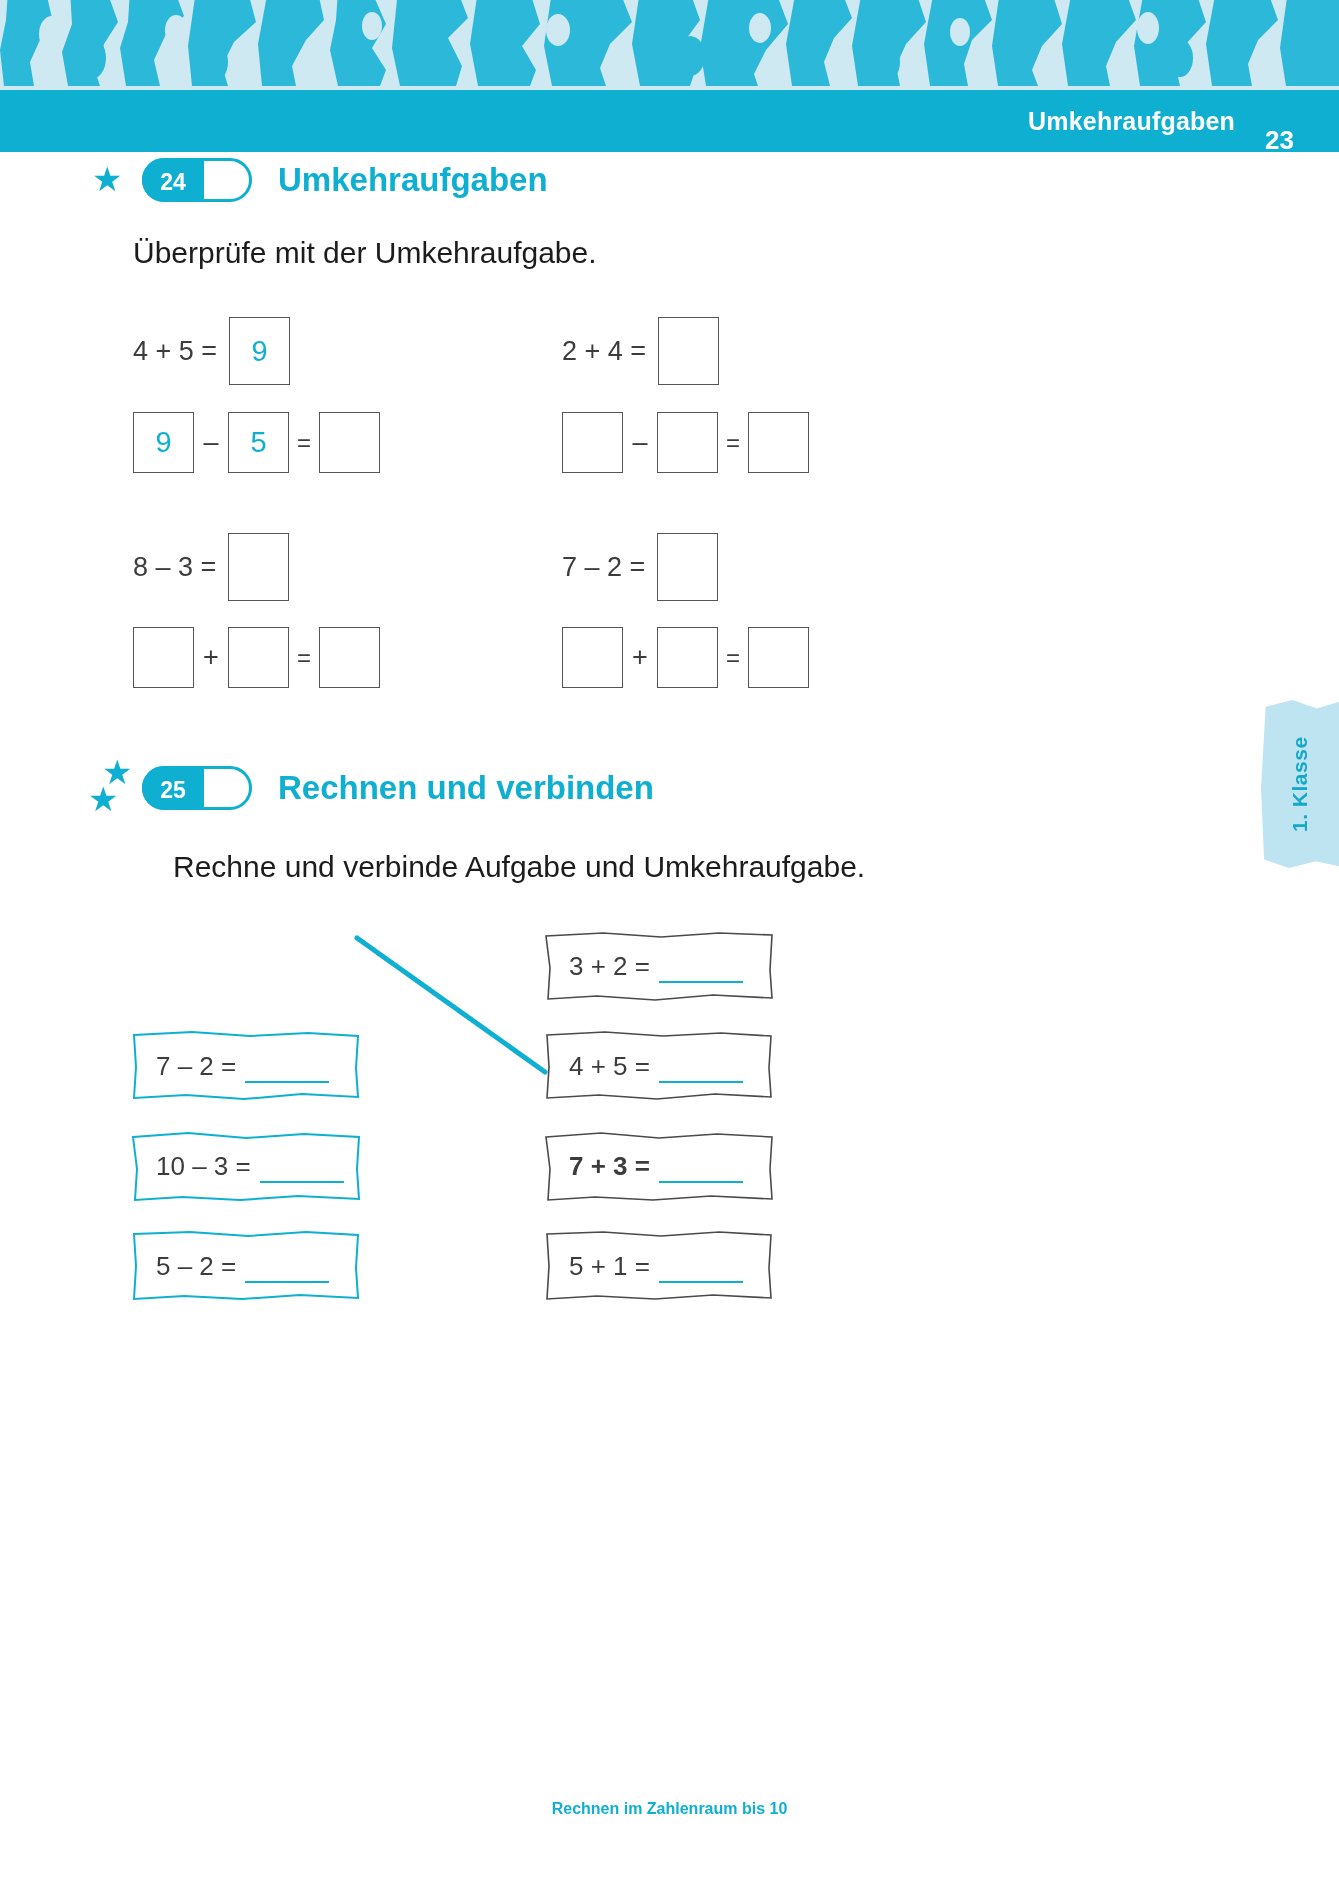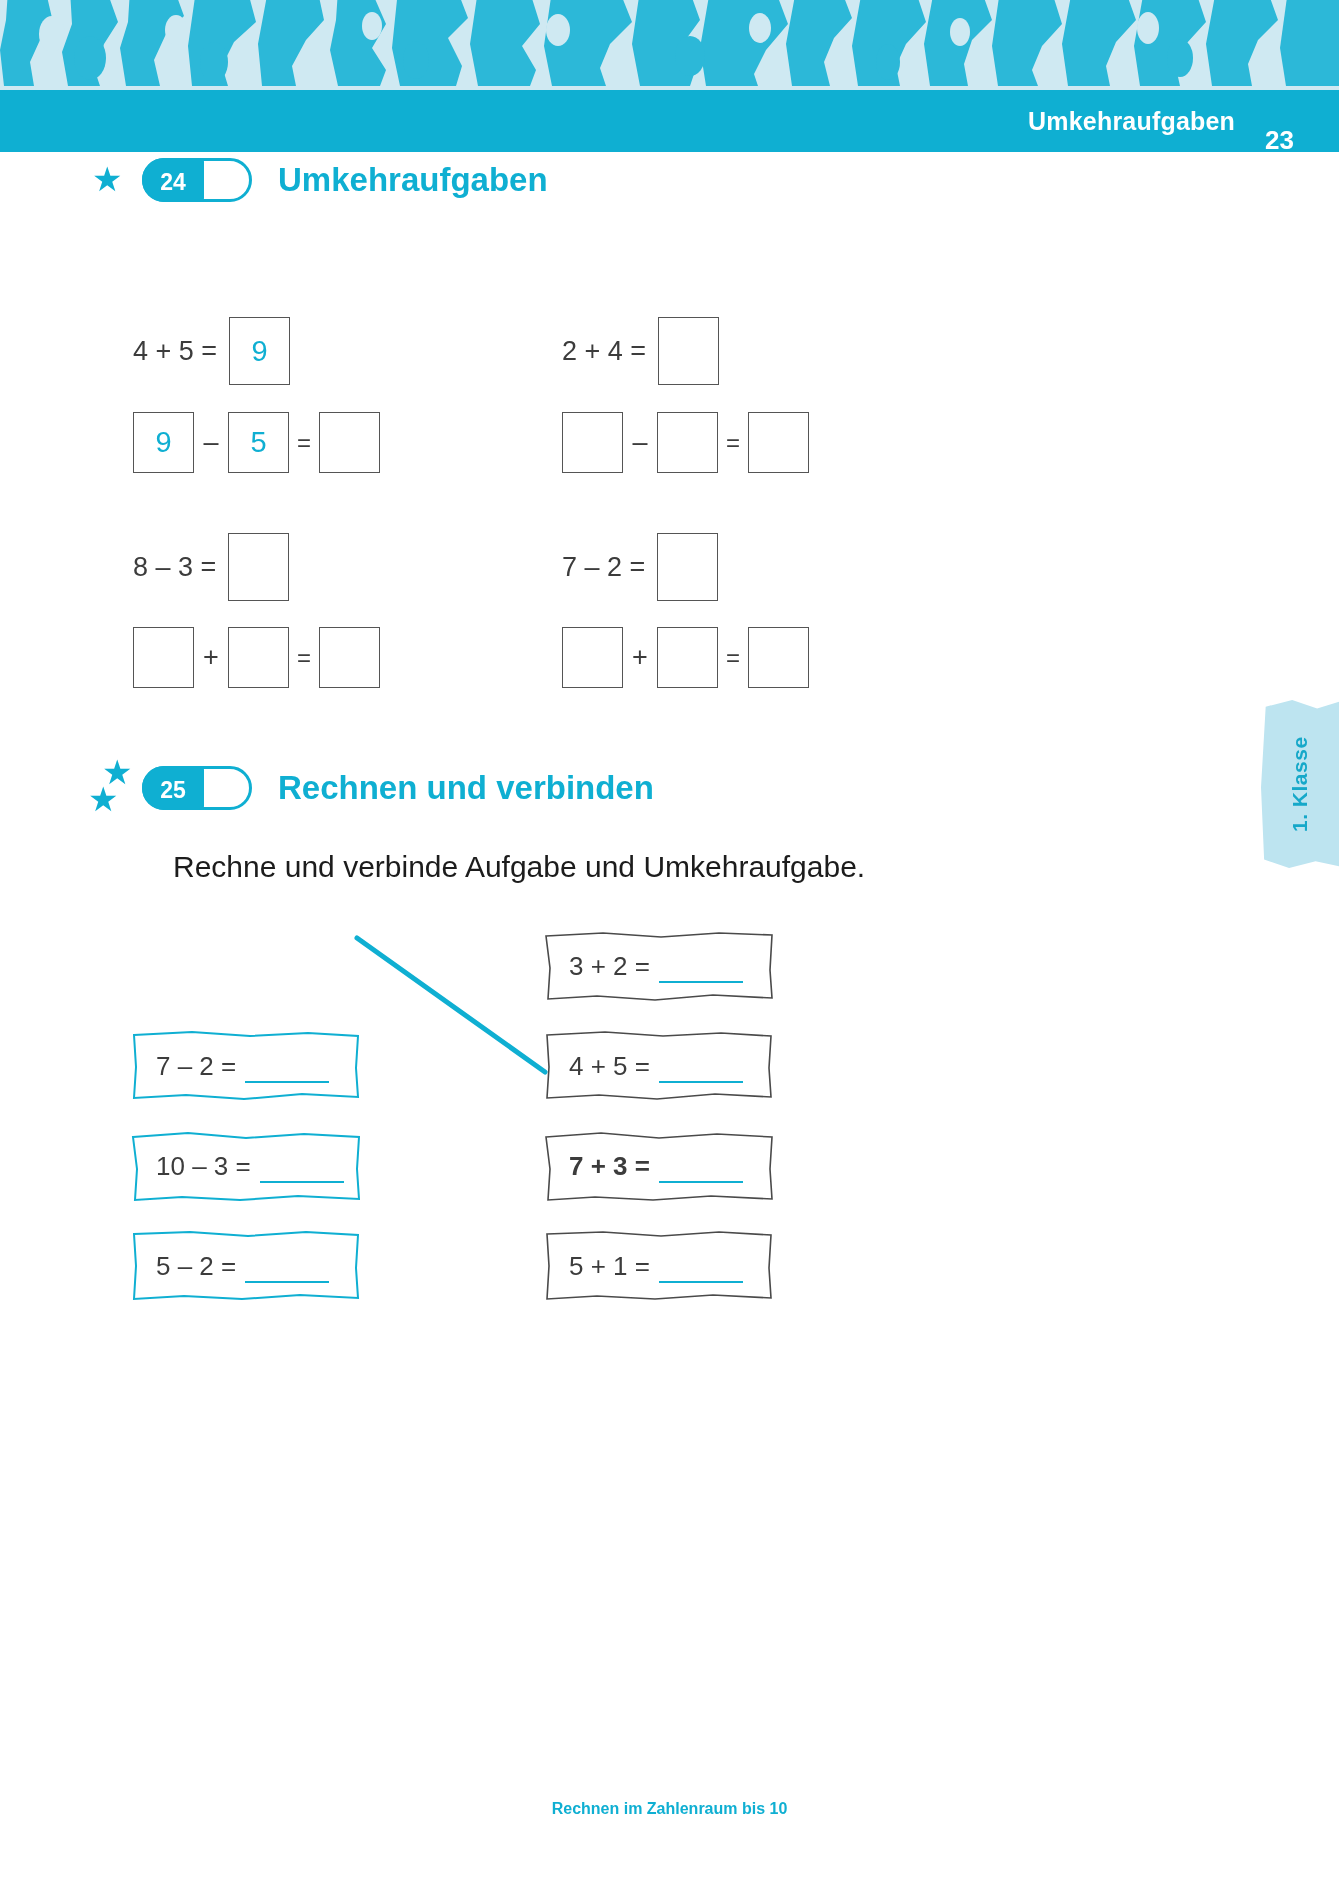--- a/index.html
+++ b/index.html
@@ -294,20 +294,21 @@
       <span class="star" style="left:4px; top:10px;">★</span>
     </div>
     <div class="badge">
       <div class="pill-outline"></div>
       <div class="pill-fill"></div>
       <div class="badge-num">24</div>
     </div>
     <div class="exercise-title">Umkehraufgaben</div>
   </div>
 
+  <div class="instruction" style="left:133px; top:236px;">Überprüfe mit der Umkehraufgabe.</div>
 
   <div class="eq-row" style="left:133px; top:317px;">
     <span class="eq-text">4 + 5 =</span>
     <span class="ansbox tall" style="margin-left:12px;">9</span>
   </div>
   <div class="eq-row" style="left:133px; top:412px;">
     <span class="ansbox">9</span>
     <span class="eq-op">–</span>
     <span class="ansbox">5</span>
     <span class="eq-op small">=</span>

